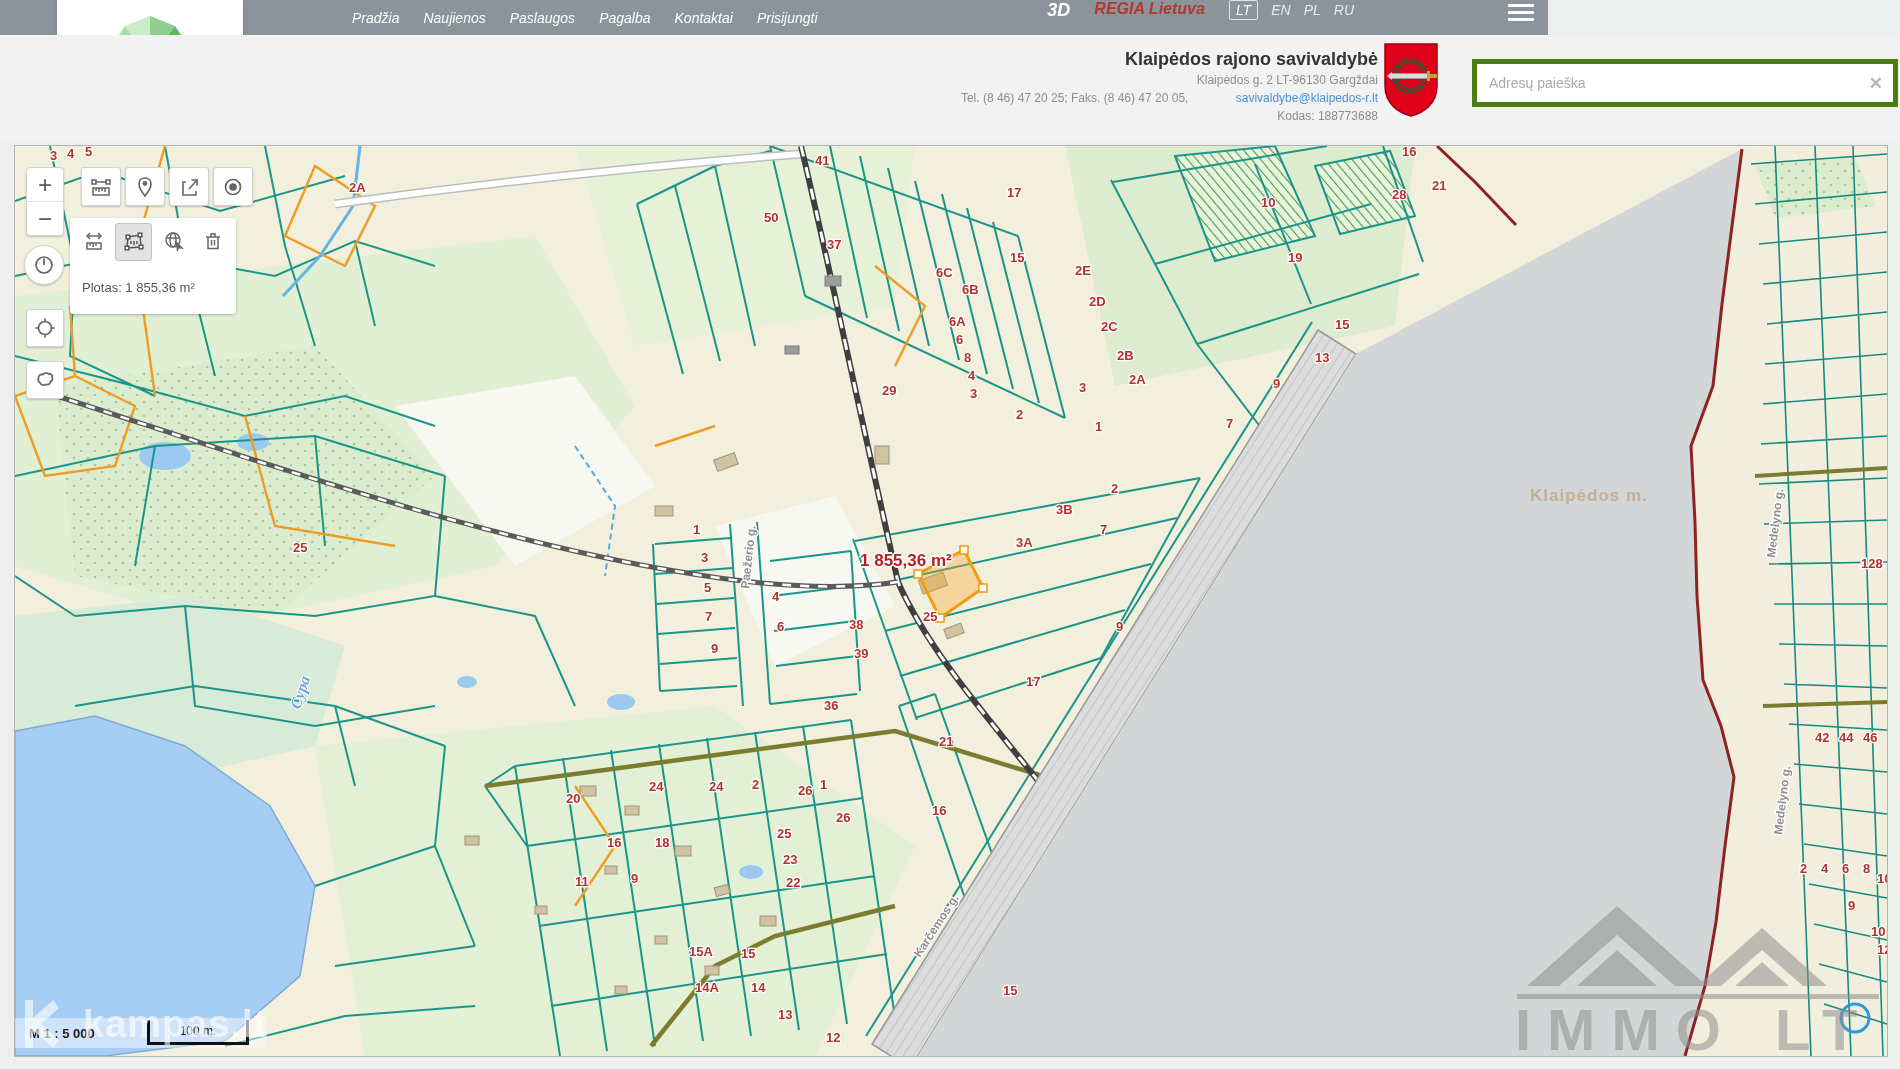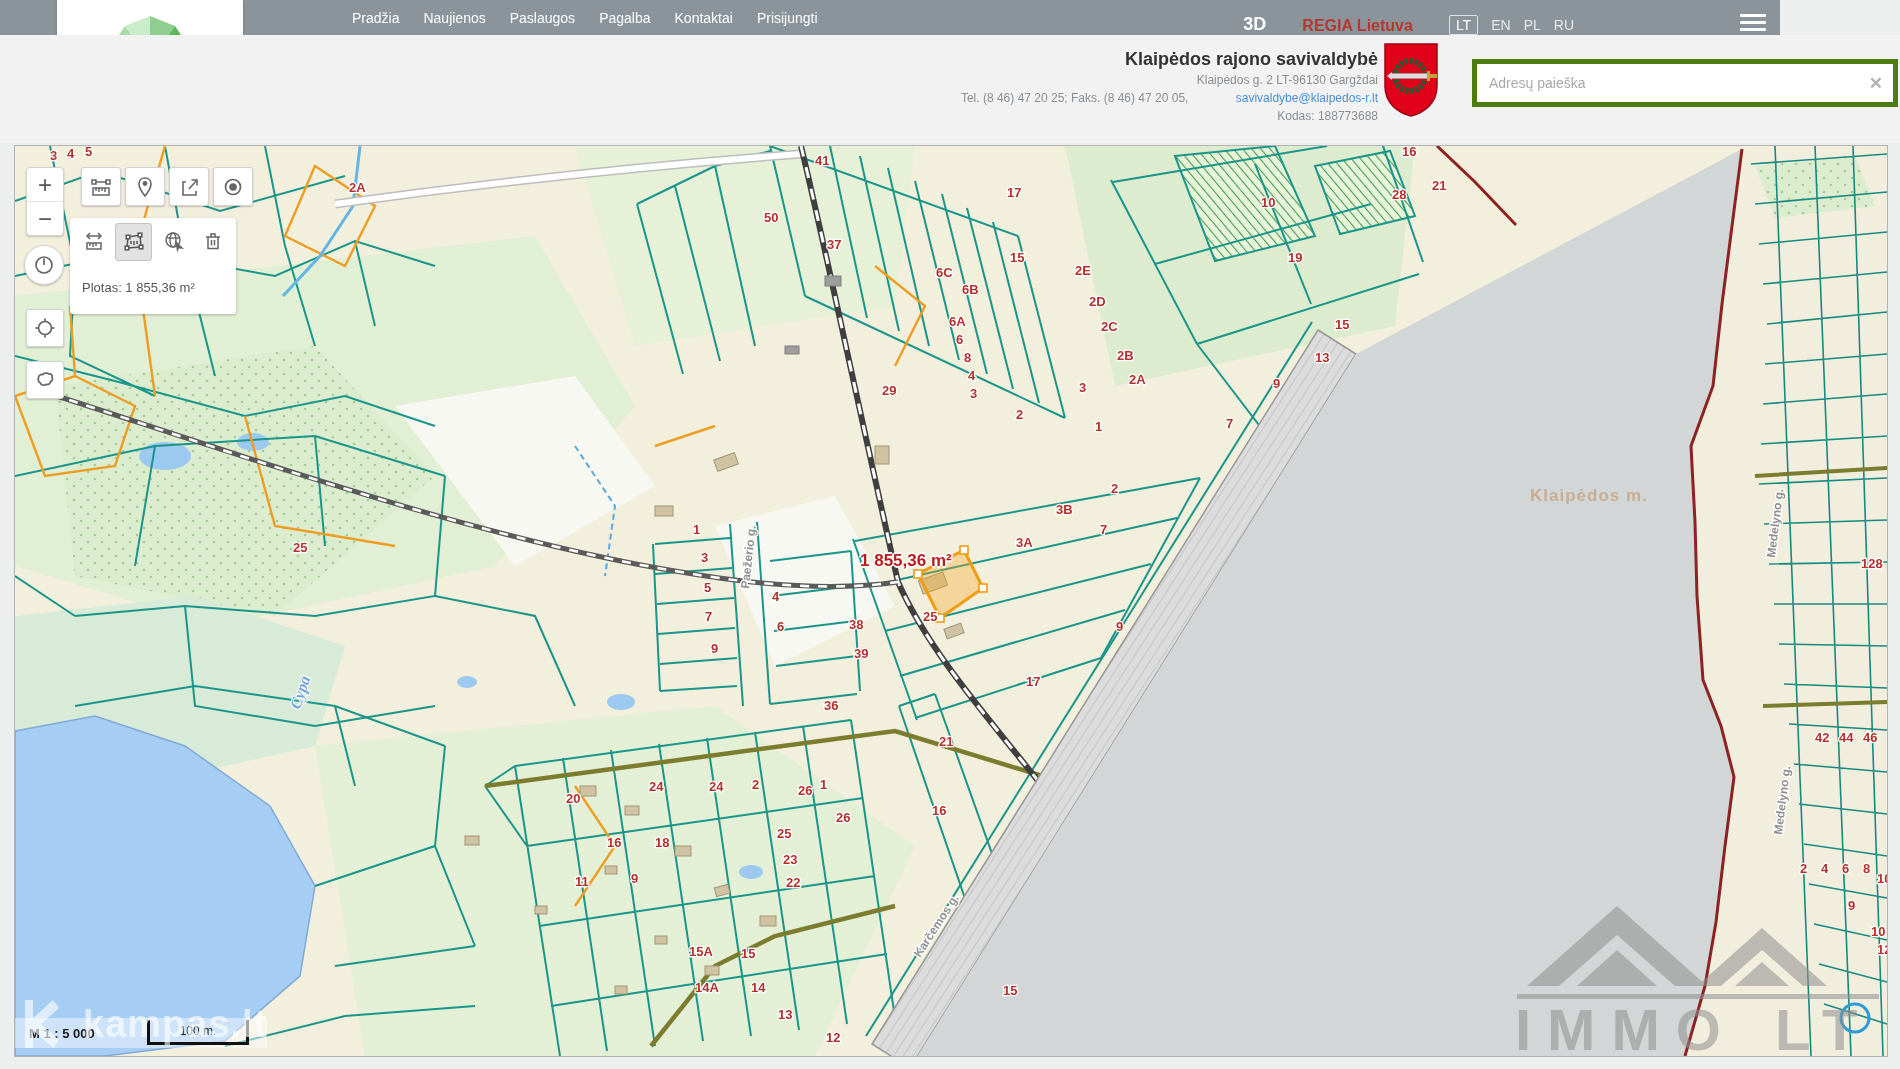--- a/index.html
+++ b/index.html
@@ -1,21 +1,21 @@
 <!DOCTYPE html>
 <html><head>
 <meta charset="utf-8">
 <style>
   html,body{margin:0;padding:0;width:1900px;height:1069px;background:#edefee;
     font-family:"Liberation Sans",sans-serif;overflow:hidden;position:relative;}
   
-  #nav{position:absolute;left:0;top:0;width:1780px;height:35px;background:#8b949a;}
+  #nav{position:absolute;left:0;top:0;width:1548px;height:35px;background:#8b949a;font-style:italic;}
   #nav .menu{position:absolute;left:352px;top:0;height:35px;display:flex;align-items:center;gap:24px;}
   #nav .menu a{color:#fff;font-size:14px;text-decoration:none;cursor:pointer;white-space:nowrap;}
-  #nav-right{position:absolute;right:14px;top:0;height:35px;display:flex;align-items:flex-end;gap:36px;}
+  #nav-right{position:absolute;right:14px;top:0;height:35px;display:flex;align-items:flex-start;gap:24px;}
   .nav3d{color:#fff;font-weight:bold;font-size:18px;}
   .navbrand{color:#b5382f;font-weight:bold;font-size:16px;}
   .langs{display:flex;align-items:center;gap:13px;}
   .lang{color:#e7eaea;font-size:14px;cursor:pointer;}
   .lang.active{border:1px solid #dfe3e3;padding:1px 6px;border-radius:2px;color:#fff;}
   .burger{width:26px;cursor:pointer;margin-left:130px;}
   .burger div{height:3px;background:#fff;margin:4px 0;border-radius:1px;}
   
   #logobox{position:absolute;left:57px;top:0;width:186px;height:122px;background:#fff;
     box-shadow:0 1px 3px rgba(0,0,0,.18);text-align:center;}

